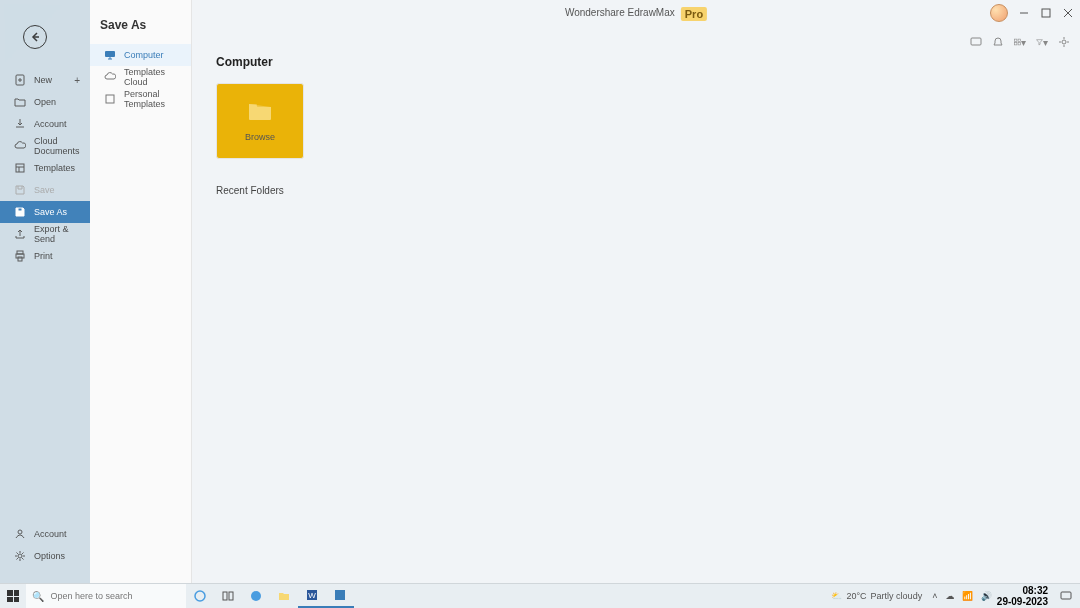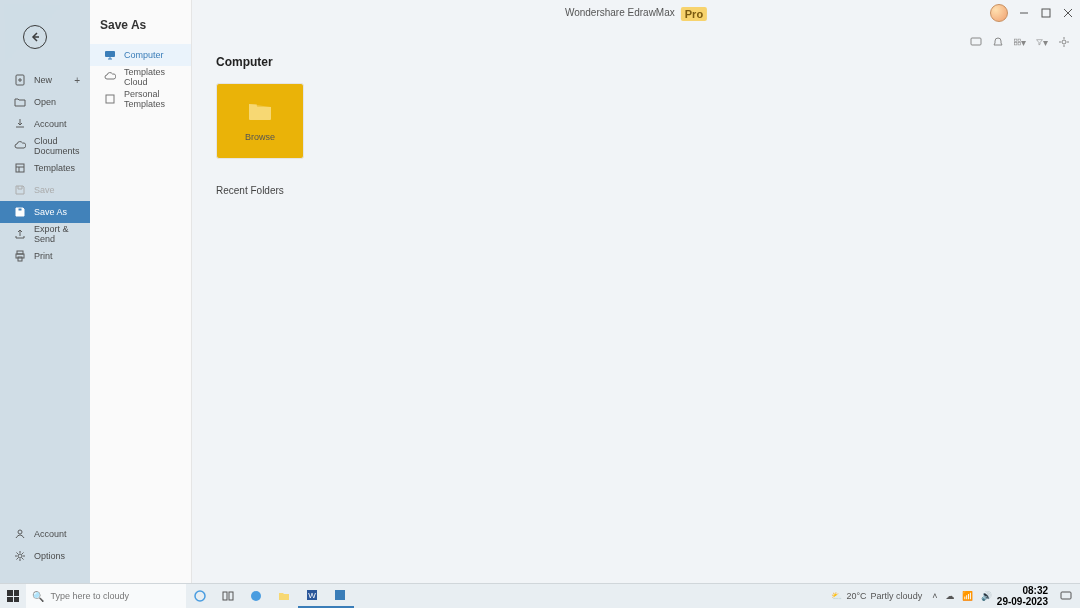--- a/index.html
+++ b/index.html
@@ -352,21 +352,21 @@
   <div class="start">
     <div class="win-logo">
         <span></span>
         <span></span>
         <span></span>
         <span></span>
       </div>
   </div>
   <div class="search">
     <span class="mag">🔍</span>
-    <span>Type here to cloudy</span>
+    <span>Open here to search</span>
   </div>
   <div class="tb-icons">
     <div class="tb-icon">
         <svg width="14" height="14" viewBox="0 0 14 14">
           <circle cx="7" cy="7" r="5" fill="none" stroke="#4a9de0" stroke-width="1.5"></circle>
         </svg>
       </div>
     <div class="tb-icon">
         <svg width="14" height="14" viewBox="0 0 14 14">
           <rect x="2" y="3" width="4" height="8" fill="none" stroke="#555"></rect>

